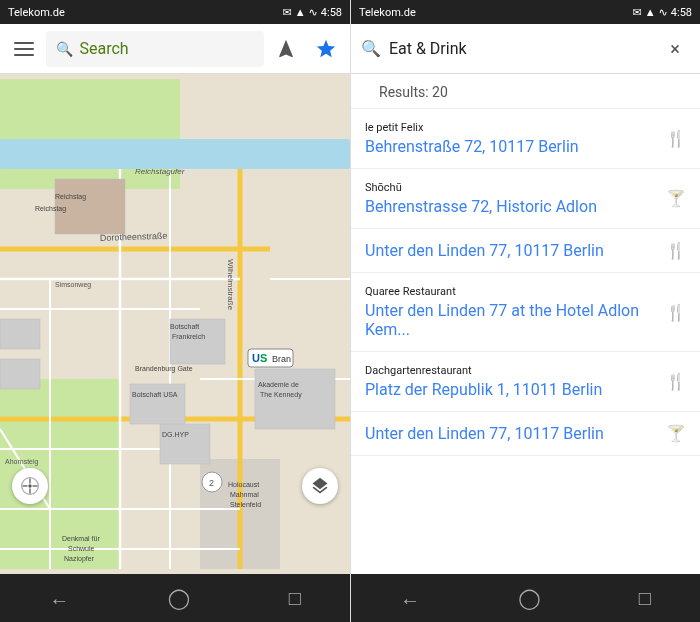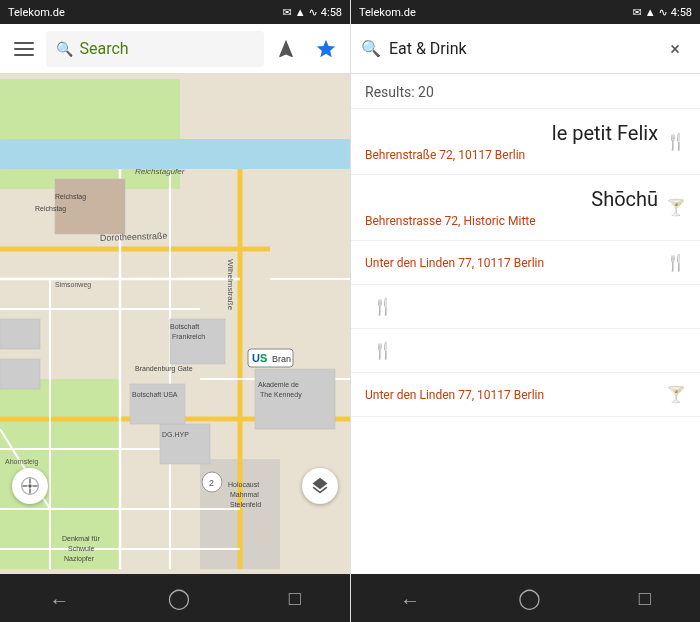--- a/index.html
+++ b/index.html
@@ -204,21 +204,21 @@
       display: flex;
       align-items: center;
       justify-content: center;
       cursor: pointer;
       color: #555;
       font-size: 18px;
     }
 
     
     .results-count {
-      padding: 10px 14px 8px;
+      padding: 10px 28px 8px;
       font-size: 14px;
       color: #555;
       border-bottom: 1px solid #eee;
       flex-shrink: 0;
     }
 
     
     .results-list {
       flex: 1;
       overflow-y: auto;
@@ -229,28 +229,27 @@
       align-items: center;
       padding: 12px 14px;
       border-bottom: 1px solid #eee;
       cursor: pointer;
     }
 
     .result-info {
       flex: 1;
     }
     .result-name {
-      font-size: 20px;
+      font-size: 11px;
       color: #222;
       margin-bottom: 3px;
-      text-align: right;
     }
     .result-address {
-      font-size: 12px;
-      color: #c2410c;
+      font-size: 16px;
+      color: #3b82f6;
     }
     .result-icon {
       color: #aaa;
       font-size: 16px;
       margin-left: 8px;
       flex-shrink: 0;
     }
 
     
     .nav-bar-right {
@@ -448,37 +447,45 @@
       <div class="result-info">
         <div class="result-name">le petit Felix</div>
         <div class="result-address">Behrenstraße 72, 10117 Berlin</div>
       </div>
       <span class="result-icon">🍴</span>
     </div>
 
     <div class="result-item">
       <div class="result-info">
         <div class="result-name">Shōchū</div>
-        <div class="result-address">Behrenstrasse 72, Historic Mitte</div>
+        <div class="result-address">Behrenstrasse 72, Historic Adlon</div>
       </div>
       <span class="result-icon">🍸</span>
     </div>
 
     <div class="result-item">
       <div class="result-info">
         <div class="result-address">Unter den Linden 77, 10117 Berlin</div>
       </div>
       <span class="result-icon">🍴</span>
     </div>
 
     <div class="result-item">
+      <div class="result-info">
+        <div class="result-name">Quaree Restaurant</div>
+        <div class="result-address">Unter den Linden 77 at the Hotel Adlon Kem...</div>
+      </div>
       <span class="result-icon">🍴</span>
     </div>
 
     <div class="result-item">
+      <div class="result-info">
+        <div class="result-name">Dachgartenrestaurant</div>
+        <div class="result-address">Platz der Republik 1, 11011 Berlin</div>
+      </div>
       <span class="result-icon">🍴</span>
     </div>
 
     <div class="result-item">
       <div class="result-info">
         <div class="result-address">Unter den Linden 77, 10117 Berlin</div>
       </div>
       <span class="result-icon">🍸</span>
     </div>
 

